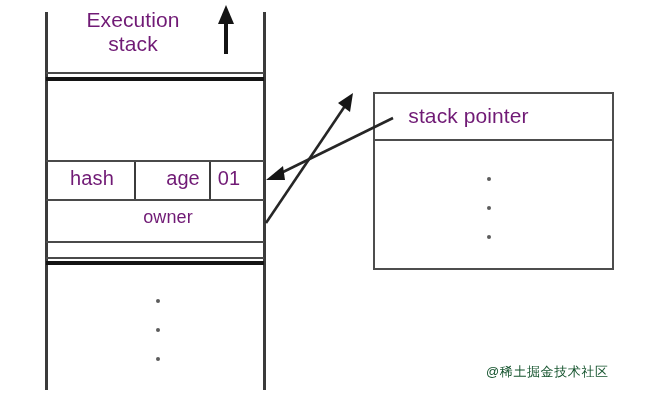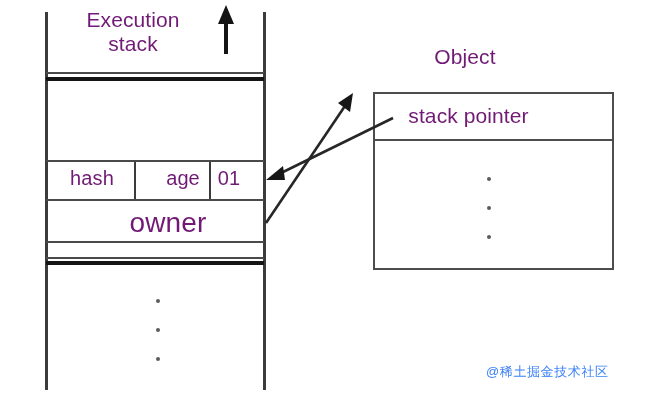--- a/index.html
+++ b/index.html
@@ -71,21 +71,21 @@
     left: 58px; top: 8px; width: 150px;
     font-size: 21px;
   }
   #method-activation-title {
     left: 56px; top: 93px; width: 200px;
     font-size: 21px;
   }
   #cell-hash { left: 48px;  top: 167px; width: 88px; font-size: 20px; }
   #cell-age  { left: 136px; top: 167px; width: 94px; font-size: 20px; }
   #cell-flag { left: 211px; top: 167px; width: 36px; font-size: 20px; }
-  #row-owner { left: 48px;  top: 207px; width: 240px; font-size: 28px; }
+  #row-owner { left: 48px;  top: 207px; width: 240px; font-size: 18px; }
 
   #stack-dot-1 { left: 156px; top: 299px; }
   #stack-dot-2 { left: 156px; top: 328px; }
   #stack-dot-3 { left: 156px; top: 357px; }
 
   
   #object-title {
     left: 400px; top: 45px; width: 130px;
     font-size: 21px;
   }
@@ -110,21 +110,21 @@
     left: 0; top: 0;
     width: 659px; height: 403px;
     pointer-events: none;
   }
 
   
   #watermark {
     position: absolute;
     left: 486px; top: 363px;
     font-size: 13px;
-    color: #3b82f6;
+    color: #14532d;
     letter-spacing: 0.6px;
     white-space: nowrap;
   }
 </style>
 </head>
 <body>
 
 <div id="canvas">
 
   <div class="vline" id="exec-stack-left"></div>
@@ -150,21 +150,20 @@
 
   <div class="label" id="row-owner">owner</div>
 
   <div class="hline" id="sep-bot-thin"></div>
   <div class="hline thick" id="sep-bot-thick"></div>
 
   <div class="dot" id="stack-dot-1"></div>
   <div class="dot" id="stack-dot-2"></div>
   <div class="dot" id="stack-dot-3"></div>
 
-  <div class="label" id="object-title">Object</div>
 
   <div class="boxline" id="object-box-top"></div>
   <div class="boxline" id="object-box-bottom"></div>
   <div class="boxline" id="object-box-left"></div>
   <div class="boxline" id="object-box-right"></div>
   <div class="boxline" id="object-row-sep"></div>
 
   <div class="label" id="object-row-stack-pointer">stack pointer</div>
 
   <div class="dot" id="object-dot-1"></div>

